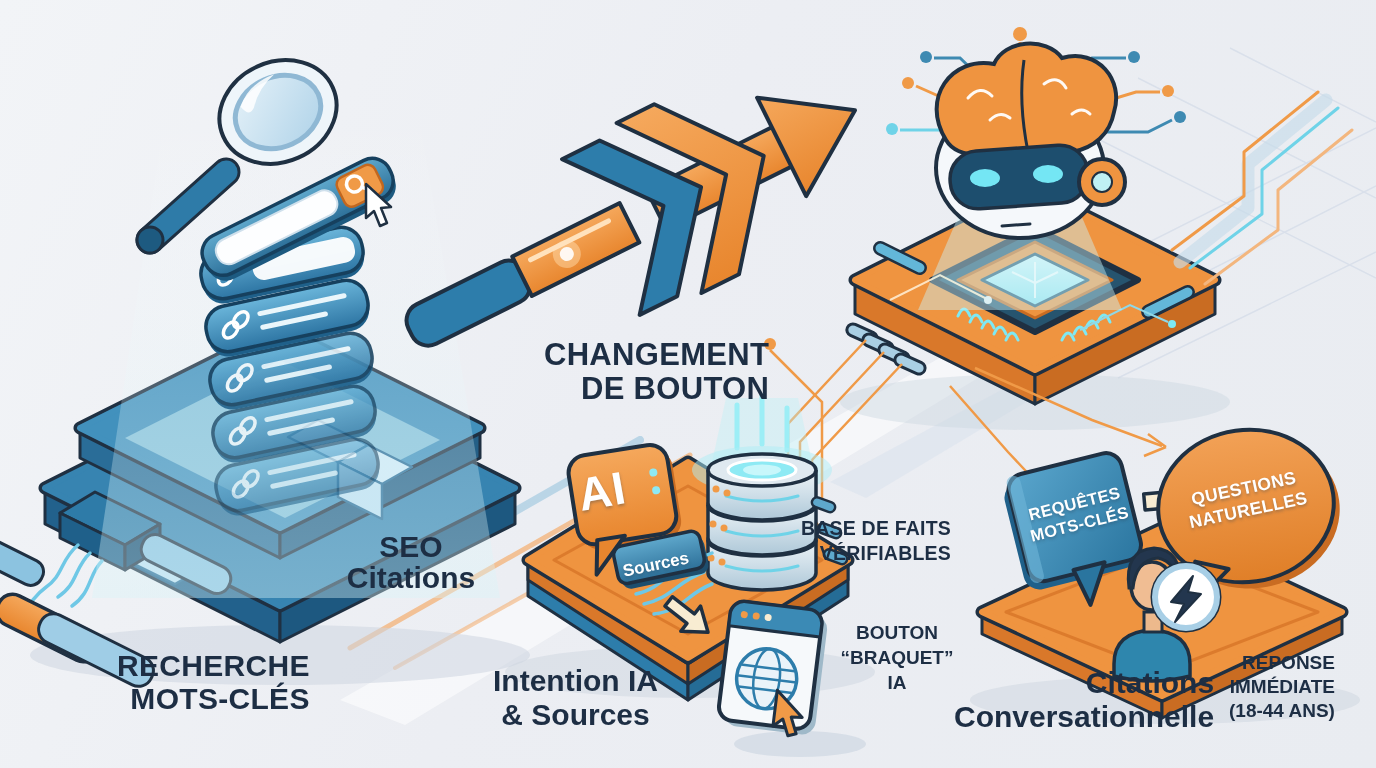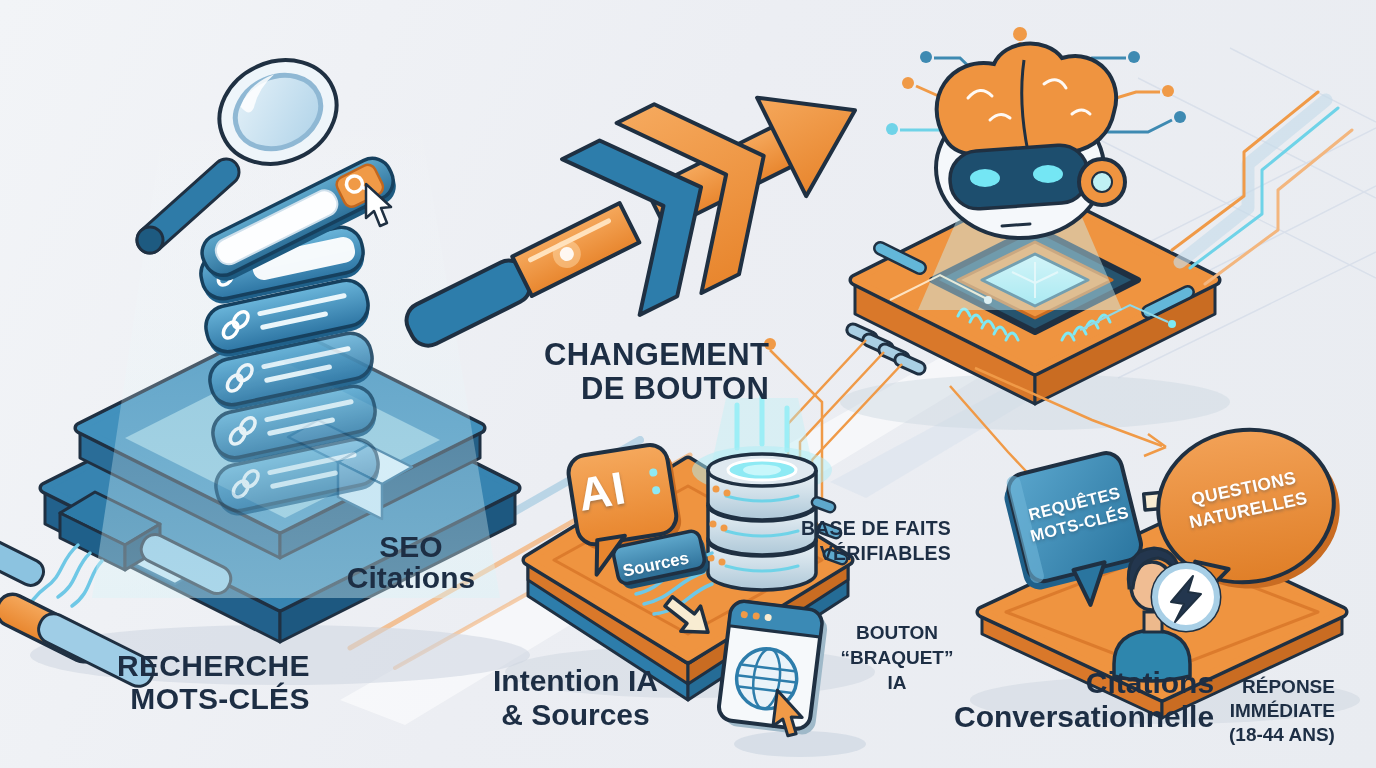--- a/index.html
+++ b/index.html
@@ -12,21 +12,21 @@
   .lbl{position:absolute;color:#1d2e44;font-weight:800;white-space:nowrap;text-align:right;}
   .lbl.center{text-align:center;white-space:normal;}
   .t-title{left:544px;top:338px;font-size:31px;line-height:34px;letter-spacing:.3px;}
   .t-seo{left:336px;top:531px;width:150px;font-size:30px;line-height:31px;}
   .t-rech{left:117px;top:649px;font-size:30px;line-height:33px;letter-spacing:.3px;}
   .t-geo{left:1133px;top:343px;font-size:27px;line-height:30px;}
   .t-cit{left:483px;top:664px;width:185px;font-size:30px;line-height:34px;}
   .t-base{left:801px;top:516px;font-size:19.5px;line-height:25px;letter-spacing:.2px;}
   .t-bouton{left:838px;top:620px;width:118px;font-size:19px;line-height:25px;}
   .t-int{left:954px;top:666px;font-size:30px;line-height:34px;}
-  .t-rep{left:1229px;top:651px;font-size:19px;line-height:24px;margin-top:24px;}
+  .t-rep{left:1229px;top:651px;font-size:19px;line-height:24px;}
   .wlbl{position:absolute;color:#fff;font-weight:800;text-shadow:0 2px 3px rgba(40,60,80,.35);}
   .t-ai{left:578px;top:464px;font-size:46px;transform:rotate(-10deg);letter-spacing:1px;}
   .t-sources{left:613px;top:555px;width:86px;text-align:center;font-size:17px;transform:rotate(-12deg);}
   .t-req{left:1011px;top:493px;width:132px;text-align:center;font-size:16.5px;line-height:21px;transform:rotate(-14deg);letter-spacing:.4px;}
   .t-que{left:1173px;top:477px;width:146px;text-align:center;font-size:17.5px;line-height:22px;transform:rotate(-12deg);letter-spacing:.4px;}
 </style>
 </head>
 <body>
 
 <div class="stage">

